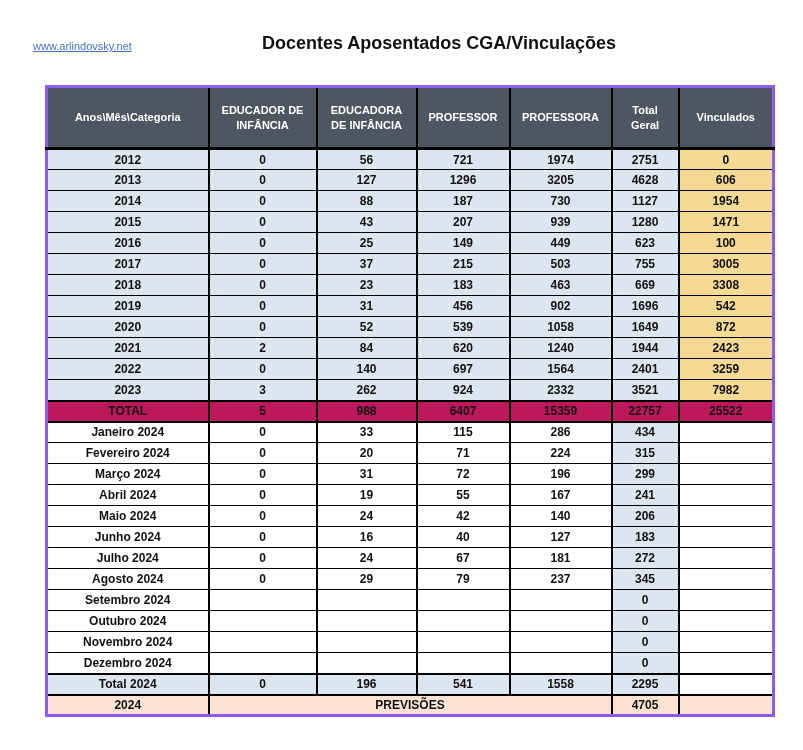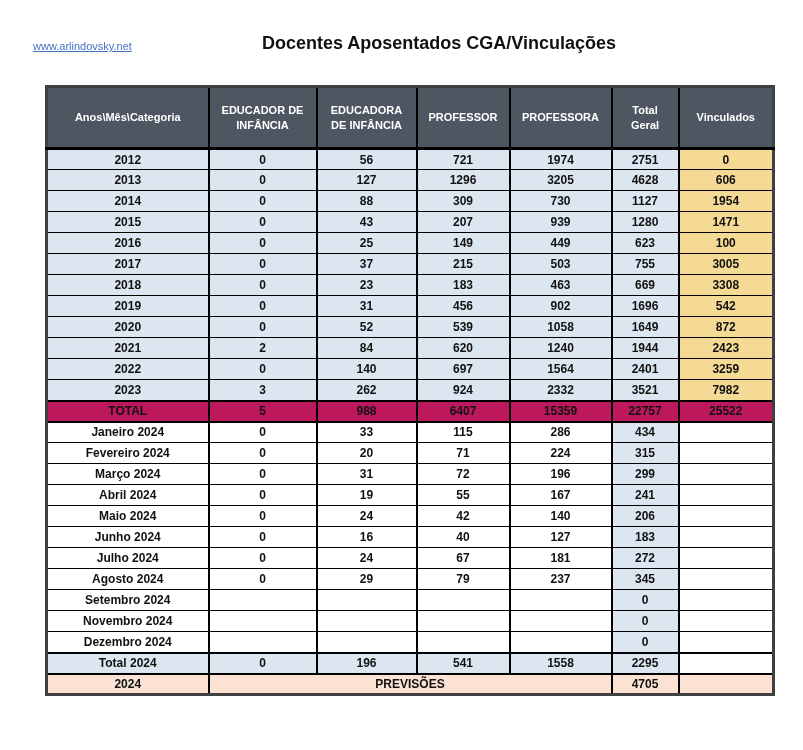--- a/index.html
+++ b/index.html
@@ -26,21 +26,21 @@
     font-weight: bold;
     color: #111111;
     letter-spacing: 0px;
   }
   table.data-table {
     position: absolute;
     left: 45px; top: 85px;
     width: 727px;
     border-collapse: collapse;
     table-layout: fixed;
-    border: 3px solid #404040;
+    border: 3px solid #8b5cf6;
   }
   th, td {
     border: 2px solid #000000;
     border-top-width: 1px;
     border-bottom-width: 1px;
     text-align: center;
     vertical-align: middle;
     font-weight: bold;
     padding: 0;
     overflow: hidden;
@@ -113,21 +113,21 @@
         <td>127</td>
         <td>1296</td>
         <td>3205</td>
         <td>4628</td>
         <td>606</td>
       </tr>
       <tr class="year">
         <td>2014</td>
         <td>0</td>
         <td>88</td>
-        <td>309</td>
+        <td>187</td>
         <td>730</td>
         <td>1127</td>
         <td>1954</td>
       </tr>
       <tr class="year">
         <td>2015</td>
         <td>0</td>
         <td>43</td>
         <td>207</td>
         <td>939</td>
@@ -290,20 +290,29 @@
       <tr class="month">
         <td>Setembro 2024</td>
         <td></td>
         <td></td>
         <td></td>
         <td></td>
         <td>0</td>
         <td></td>
       </tr>
       <tr class="month">
+        <td>Outubro 2024</td>
+        <td></td>
+        <td></td>
+        <td></td>
+        <td></td>
+        <td>0</td>
+        <td></td>
+      </tr>
+      <tr class="month">
         <td>Novembro 2024</td>
         <td></td>
         <td></td>
         <td></td>
         <td></td>
         <td>0</td>
         <td></td>
       </tr>
       <tr class="month">
         <td>Dezembro 2024</td>

